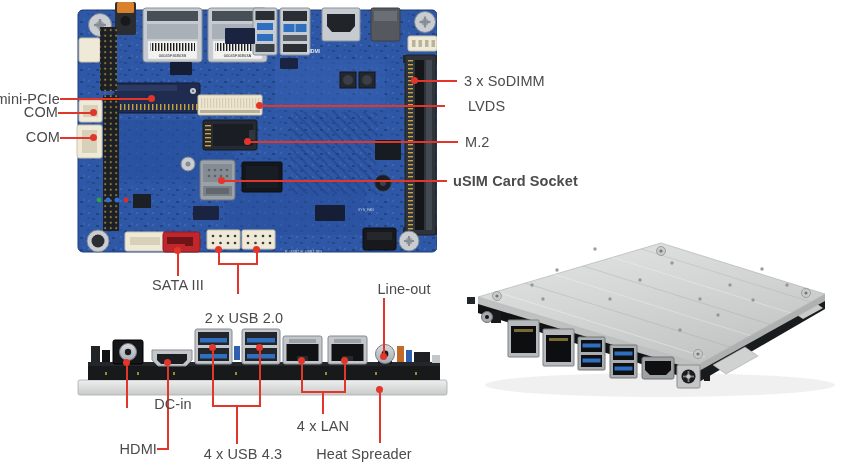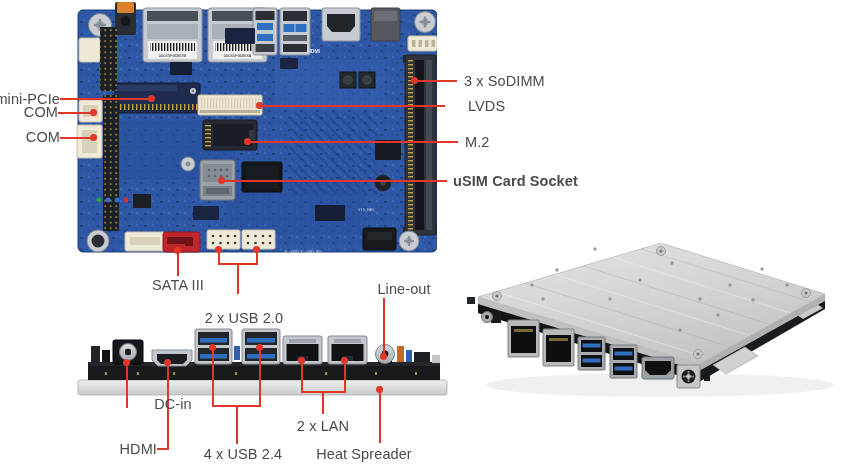--- a/index.html
+++ b/index.html
@@ -474,17 +474,17 @@
   <div class="lbl r" style="right:790px;top:137px;">COM</div>
   <div class="lbl" style="left:464px;top:81px;">3 x SoDIMM</div>
   <div class="lbl" style="left:468px;top:106px;">LVDS</div>
   <div class="lbl" style="left:465px;top:142px;">M.2</div>
   <div class="lbl" style="left:453px;top:181px;font-weight:bold;">uSIM Card Socket</div>
   <div class="lbl c" style="left:178px;top:285px;">SATA III</div>
   <div class="lbl c" style="left:244px;top:310px;margin-top:8px;">2 x USB 2.0</div>
   <div class="lbl c" style="left:376px;top:289px;margin-left:28px;">Line-out</div>
   <div class="lbl c" style="left:133px;top:404px;margin-left:40px;">DC-in</div>
   <div class="lbl r" style="right:693px;top:449px;">HDMI</div>
-  <div class="lbl c" style="left:243px;top:454px;">4 x USB 2.4</div>
-  <div class="lbl c" style="left:323px;top:426px;">2 x LAN</div>
+  <div class="lbl c" style="left:243px;top:454px;">4 x USB 4.3</div>
+  <div class="lbl c" style="left:323px;top:426px;">4 x LAN</div>
   <div class="lbl c" style="left:364px;top:454px;">Heat Spreader</div>
 
 </div>
 
 </body></html>

